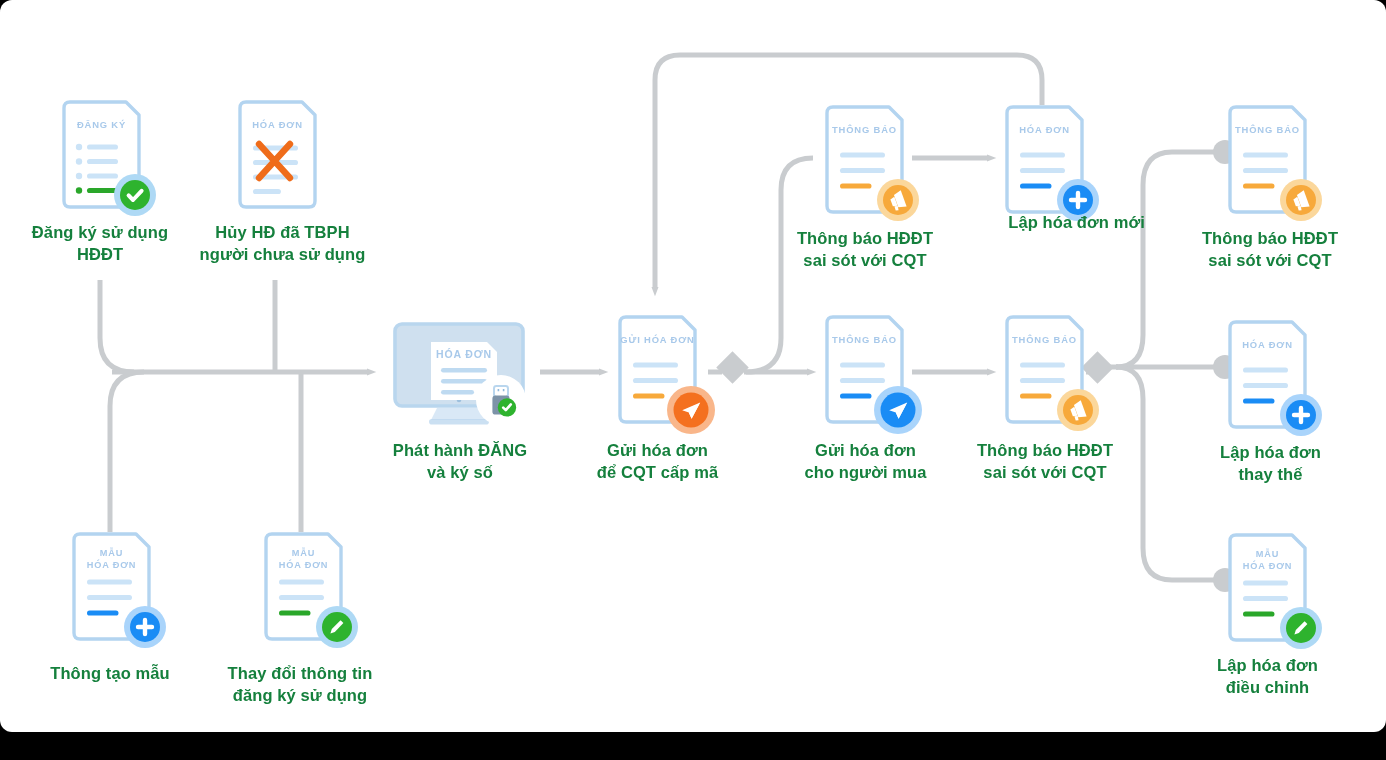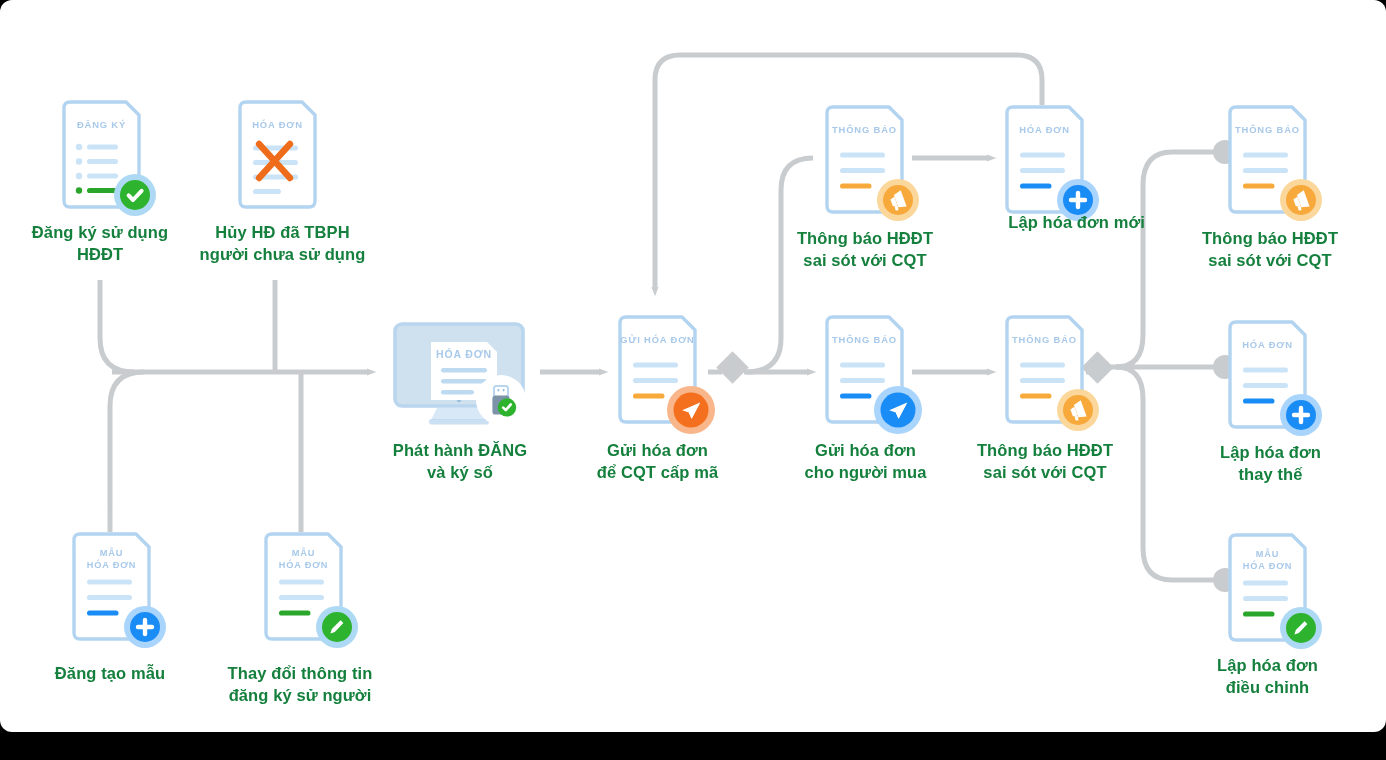--- a/index.html
+++ b/index.html
@@ -130,41 +130,41 @@
           <rect x="13" y="76.4" width="31.499999999999996" height="5.2" rx="2.6" fill="#1a8cf5"></rect>
       <g transform="translate(71,93)">
             <g>
         <circle cx="0" cy="0" r="21" fill="#a9d4fb"></circle>
         <circle cx="0" cy="0" r="15" fill="#1a8cf5"></circle>
         <path d="M-7,0 H7 M0,-7 V7" stroke="#fff" stroke-width="4.4" stroke-linecap="round"></path>
             </g>
           </g>
     </svg>
       </div>
-      <div class="caption" style="left: 10px; top: 663px; width: 200px;">Đăng tạo mẫu</div>
+      <div class="caption" style="left: 10px; top: 663px; width: 200px;">Thông tạo mẫu</div>
       <div class="node" style="left: 264px; top: 532px;">
         <svg width="109" height="135" viewBox="-2 -2 109 135">
       <path d="M6,0 H62 L75,13 V99 Q75,105 69,105 H6
                Q0,105 0,99 V6 Q0,0 6,0 Z" fill="#ffffff" stroke="#b3d4f0" stroke-width="3.4" stroke-linejoin="round"></path>
       <text class="doc-title two" x="37.5" y="22">MẪU</text>
           <text class="doc-title two" x="37.5" y="33.5">HÓA ĐƠN</text>
       <rect x="13" y="45.4" width="45" height="5.2" rx="2.6" fill="#cbe3f7"></rect>
           <rect x="13" y="60.9" width="45" height="5.2" rx="2.6" fill="#cbe3f7"></rect>
           <rect x="13" y="76.4" width="31.499999999999996" height="5.2" rx="2.6" fill="#2aa72a"></rect>
       <g transform="translate(71,93)">
             <g>
         <circle cx="0" cy="0" r="21" fill="#aed9f5"></circle>
         <circle cx="0" cy="0" r="15" fill="#2eb32e"></circle>
         <path d="M-6.6,6.6 L-5.2,1.9 L3.6,-6.7 L6.4,-3.9 L-2.2,5 Z" fill="#fff"></path>
             </g>
           </g>
     </svg>
       </div>
       <div class="caption" style="left: 185px; top: 663px; width: 230px;">Thay đổi thông tin
-đăng ký sử người</div>
+đăng ký sử dụng</div>
       <div class="node" style="left: 393px; top: 322px;">
         <svg width="150" height="108" viewBox="0 0 150 108">
     <rect x="2" y="2" width="128" height="82" rx="7" fill="#cfe0ef" stroke="#b9d6ee" stroke-width="3.6"></rect>
     <path d="M44,86 h44 l6,12 h-56 z" fill="#b9d6ee" opacity=".55"></path>
     <rect x="36" y="97" width="60" height="5.6" rx="2.8" fill="#b9d6ee" opacity=".75"></rect>
     <circle cx="66" cy="78" r="2.3" fill="#9dc0de"></circle>
     <path d="M38,20 H94 L104,30 V78 H38 Z" fill="#fff"></path>
     <text class="doc-title" x="71" y="36" style="font-size:10.5px">HÓA ĐƠN</text>
     <rect x="48" y="46" width="46" height="4.4" rx="2.2" fill="#bedaf1"></rect>
     <rect x="48" y="57" width="46" height="4.4" rx="2.2" fill="#bedaf1"></rect>

